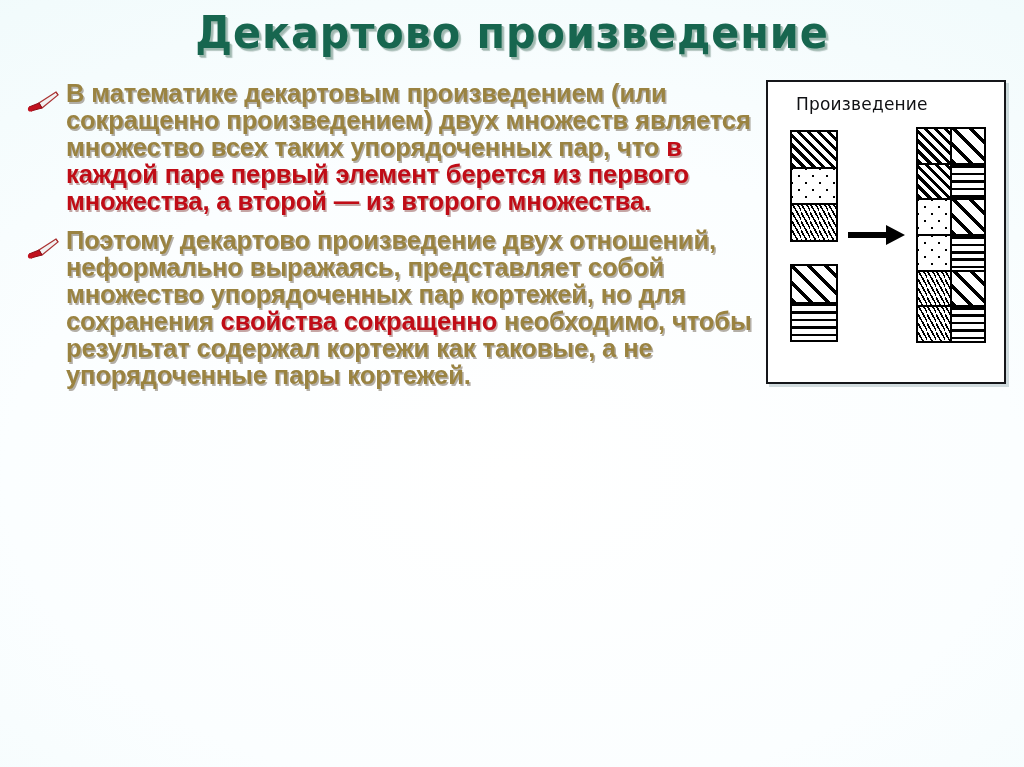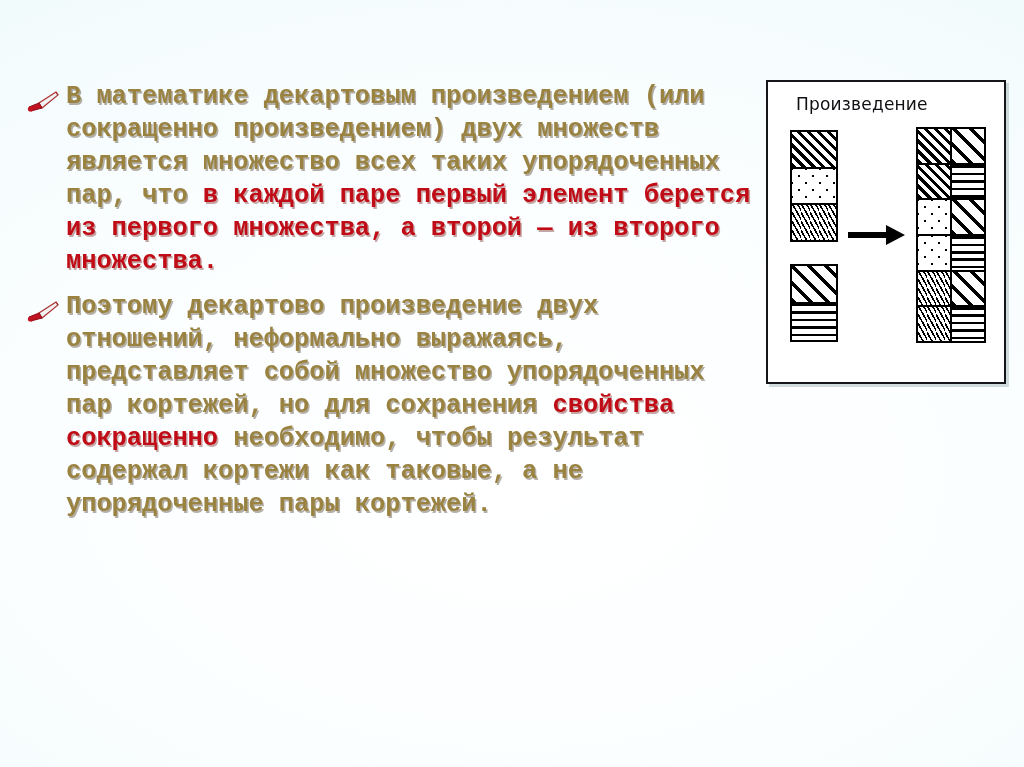--- a/index.html
+++ b/index.html
@@ -59,24 +59,24 @@
     margin-bottom: 12px;
   }
   .bullet-icon {
     position: absolute;
     left: 12px;
     top: 10px;
     width: 34px;
     height: 22px;
   }
   .para-text {
-    font-family: Liberation Mono, monospace;
+    font-family: Liberation Sans, sans-serif;
     font-weight: bold;
     font-size: 25.5px;
-    line-height: 33px;
+    line-height: 27px;
     color: #9a8341;
     text-shadow: 1.5px 1.5px 0 rgba(120,110,95,0.55);
     letter-spacing: -0.1px;
     word-spacing: 0px;
   }
   .hl-red {
     color: #c00c16;
     text-shadow: 1.5px 1.5px 0 rgba(130,60,55,0.45);
   }
 
@@ -176,20 +176,23 @@
     top: 142px;
     width: 58px;
     height: 22px;
   }
 </style>
 </head>
 <body>
 
 <div id="slide">
 
+  <div id="title-area">
+    <span id="slide-title">Декартово произведение</span>
+  </div>
 
   <div id="body-area">
 
     <div class="bullet-row">
       <span class="bullet-icon">
         <svg viewBox="0 0 34 22" width="34" height="22" aria-hidden="true">
           <g>
             <path d="M30 2 L13 13 L16 18 L32 5 Z" fill="#f2f2f2" stroke="#a33" stroke-width="1.2"></path>
             <path d="M30 2 L32 5" stroke="#a33" stroke-width="1.2"></path>
             <path d="M13 13 L16 18 L5 21 L3 17 Z" fill="#c1121f" stroke="#8c0d16" stroke-width="1"></path>

